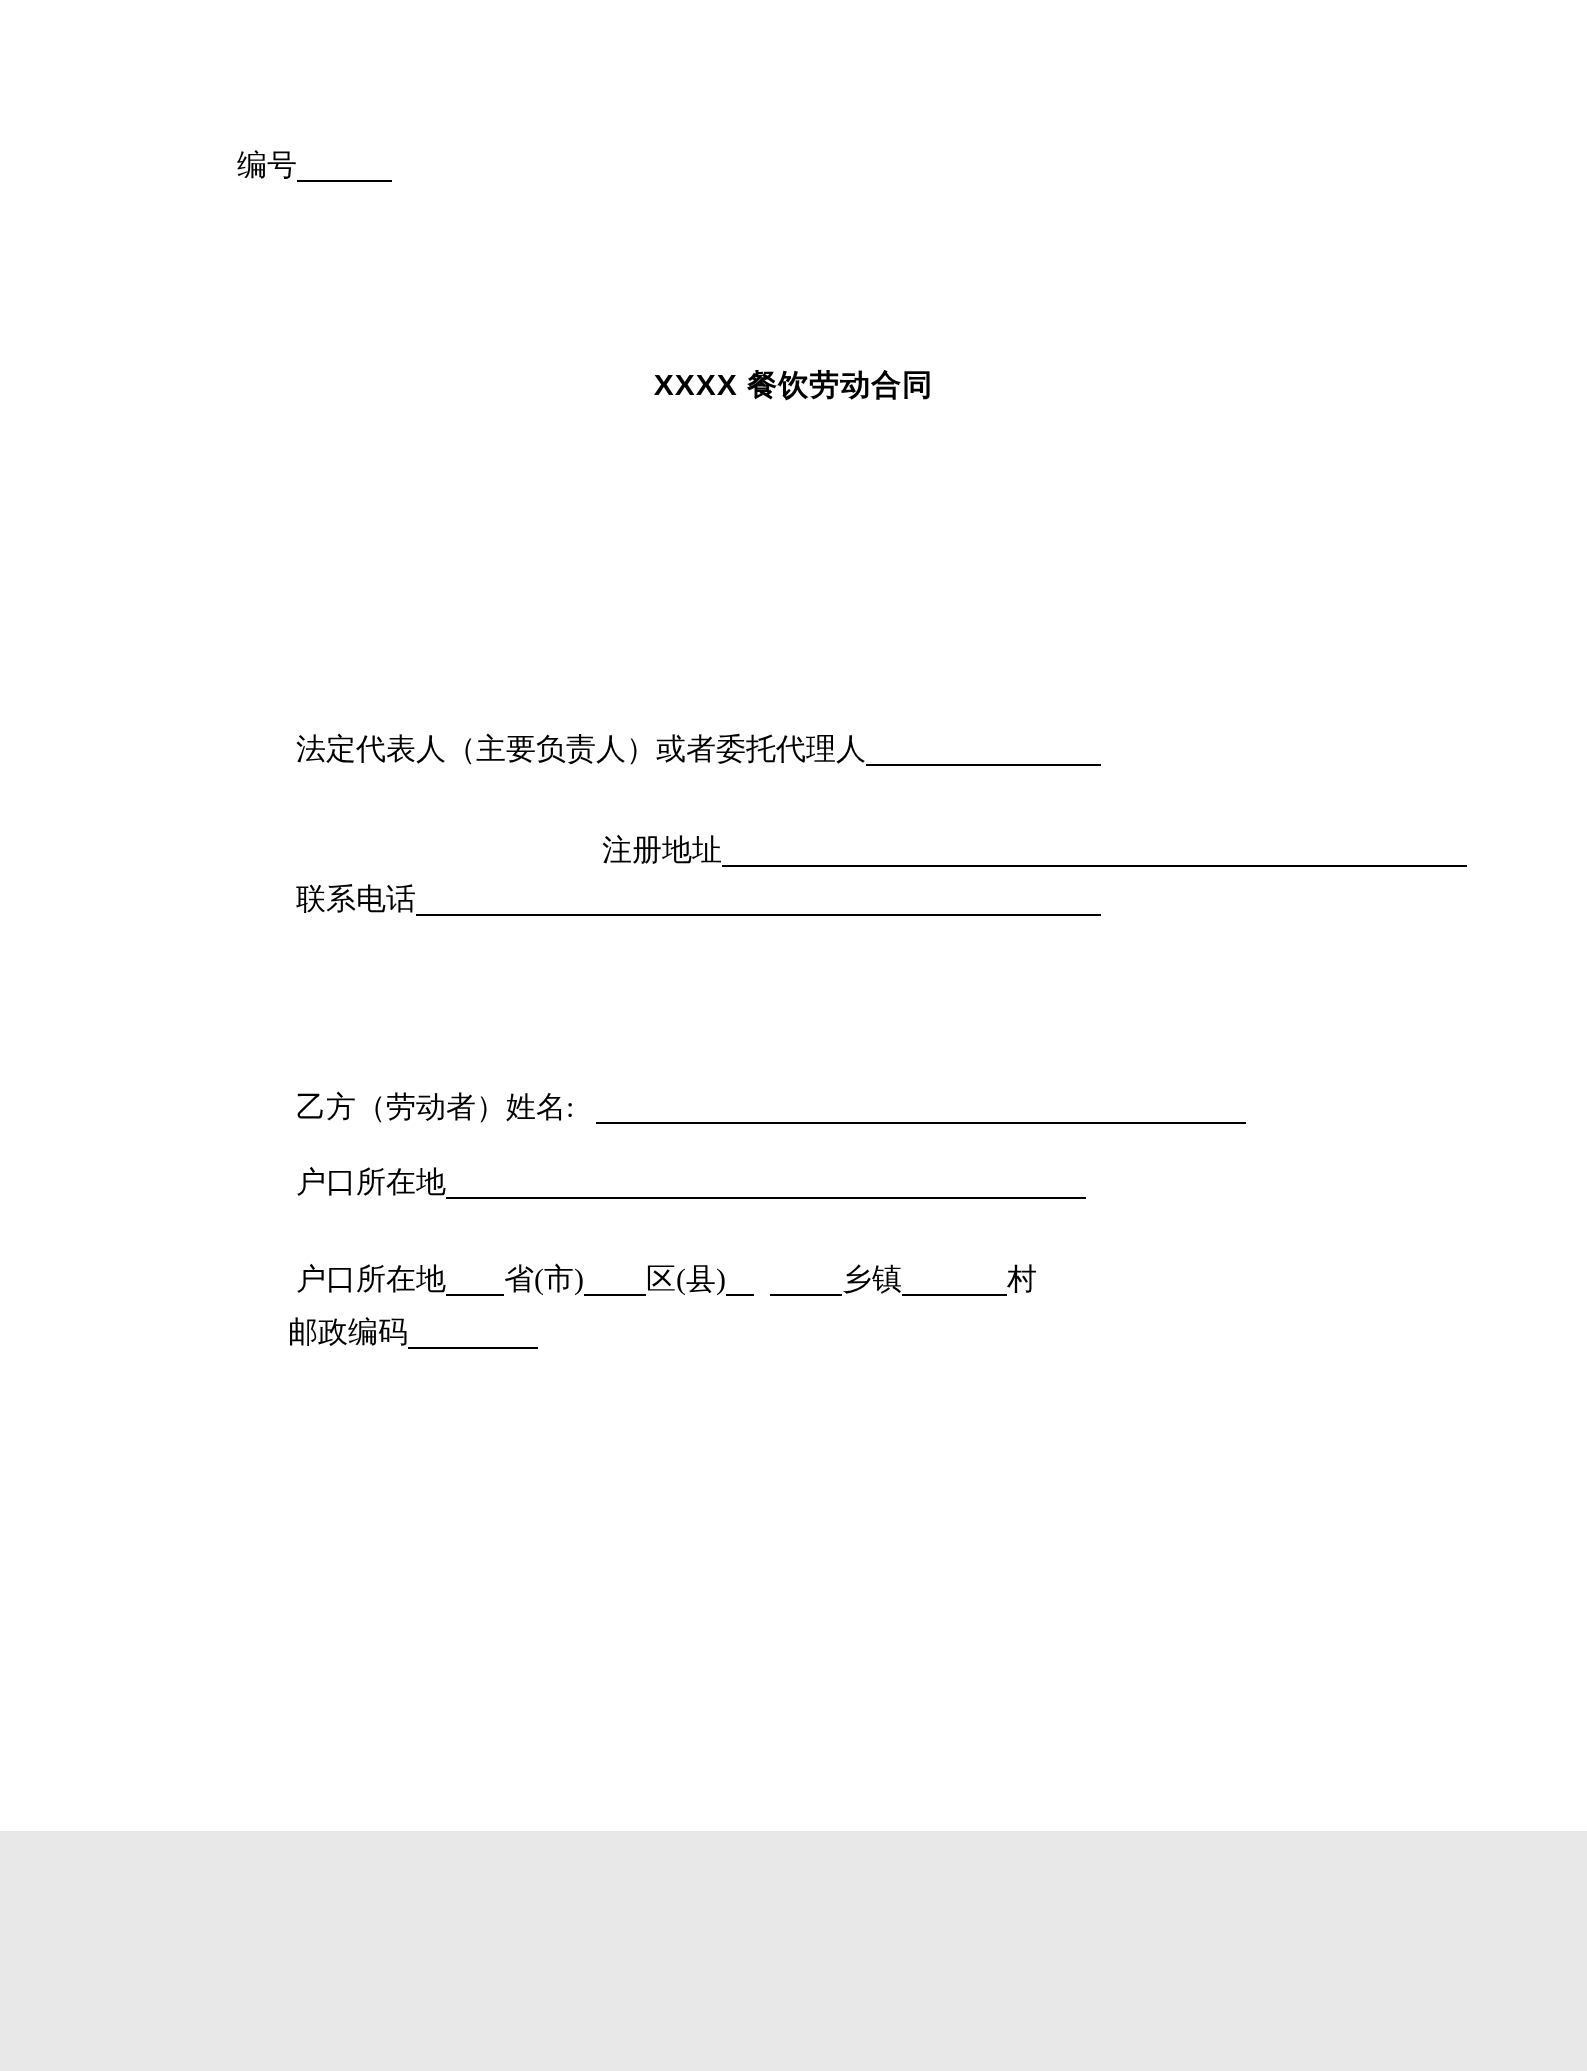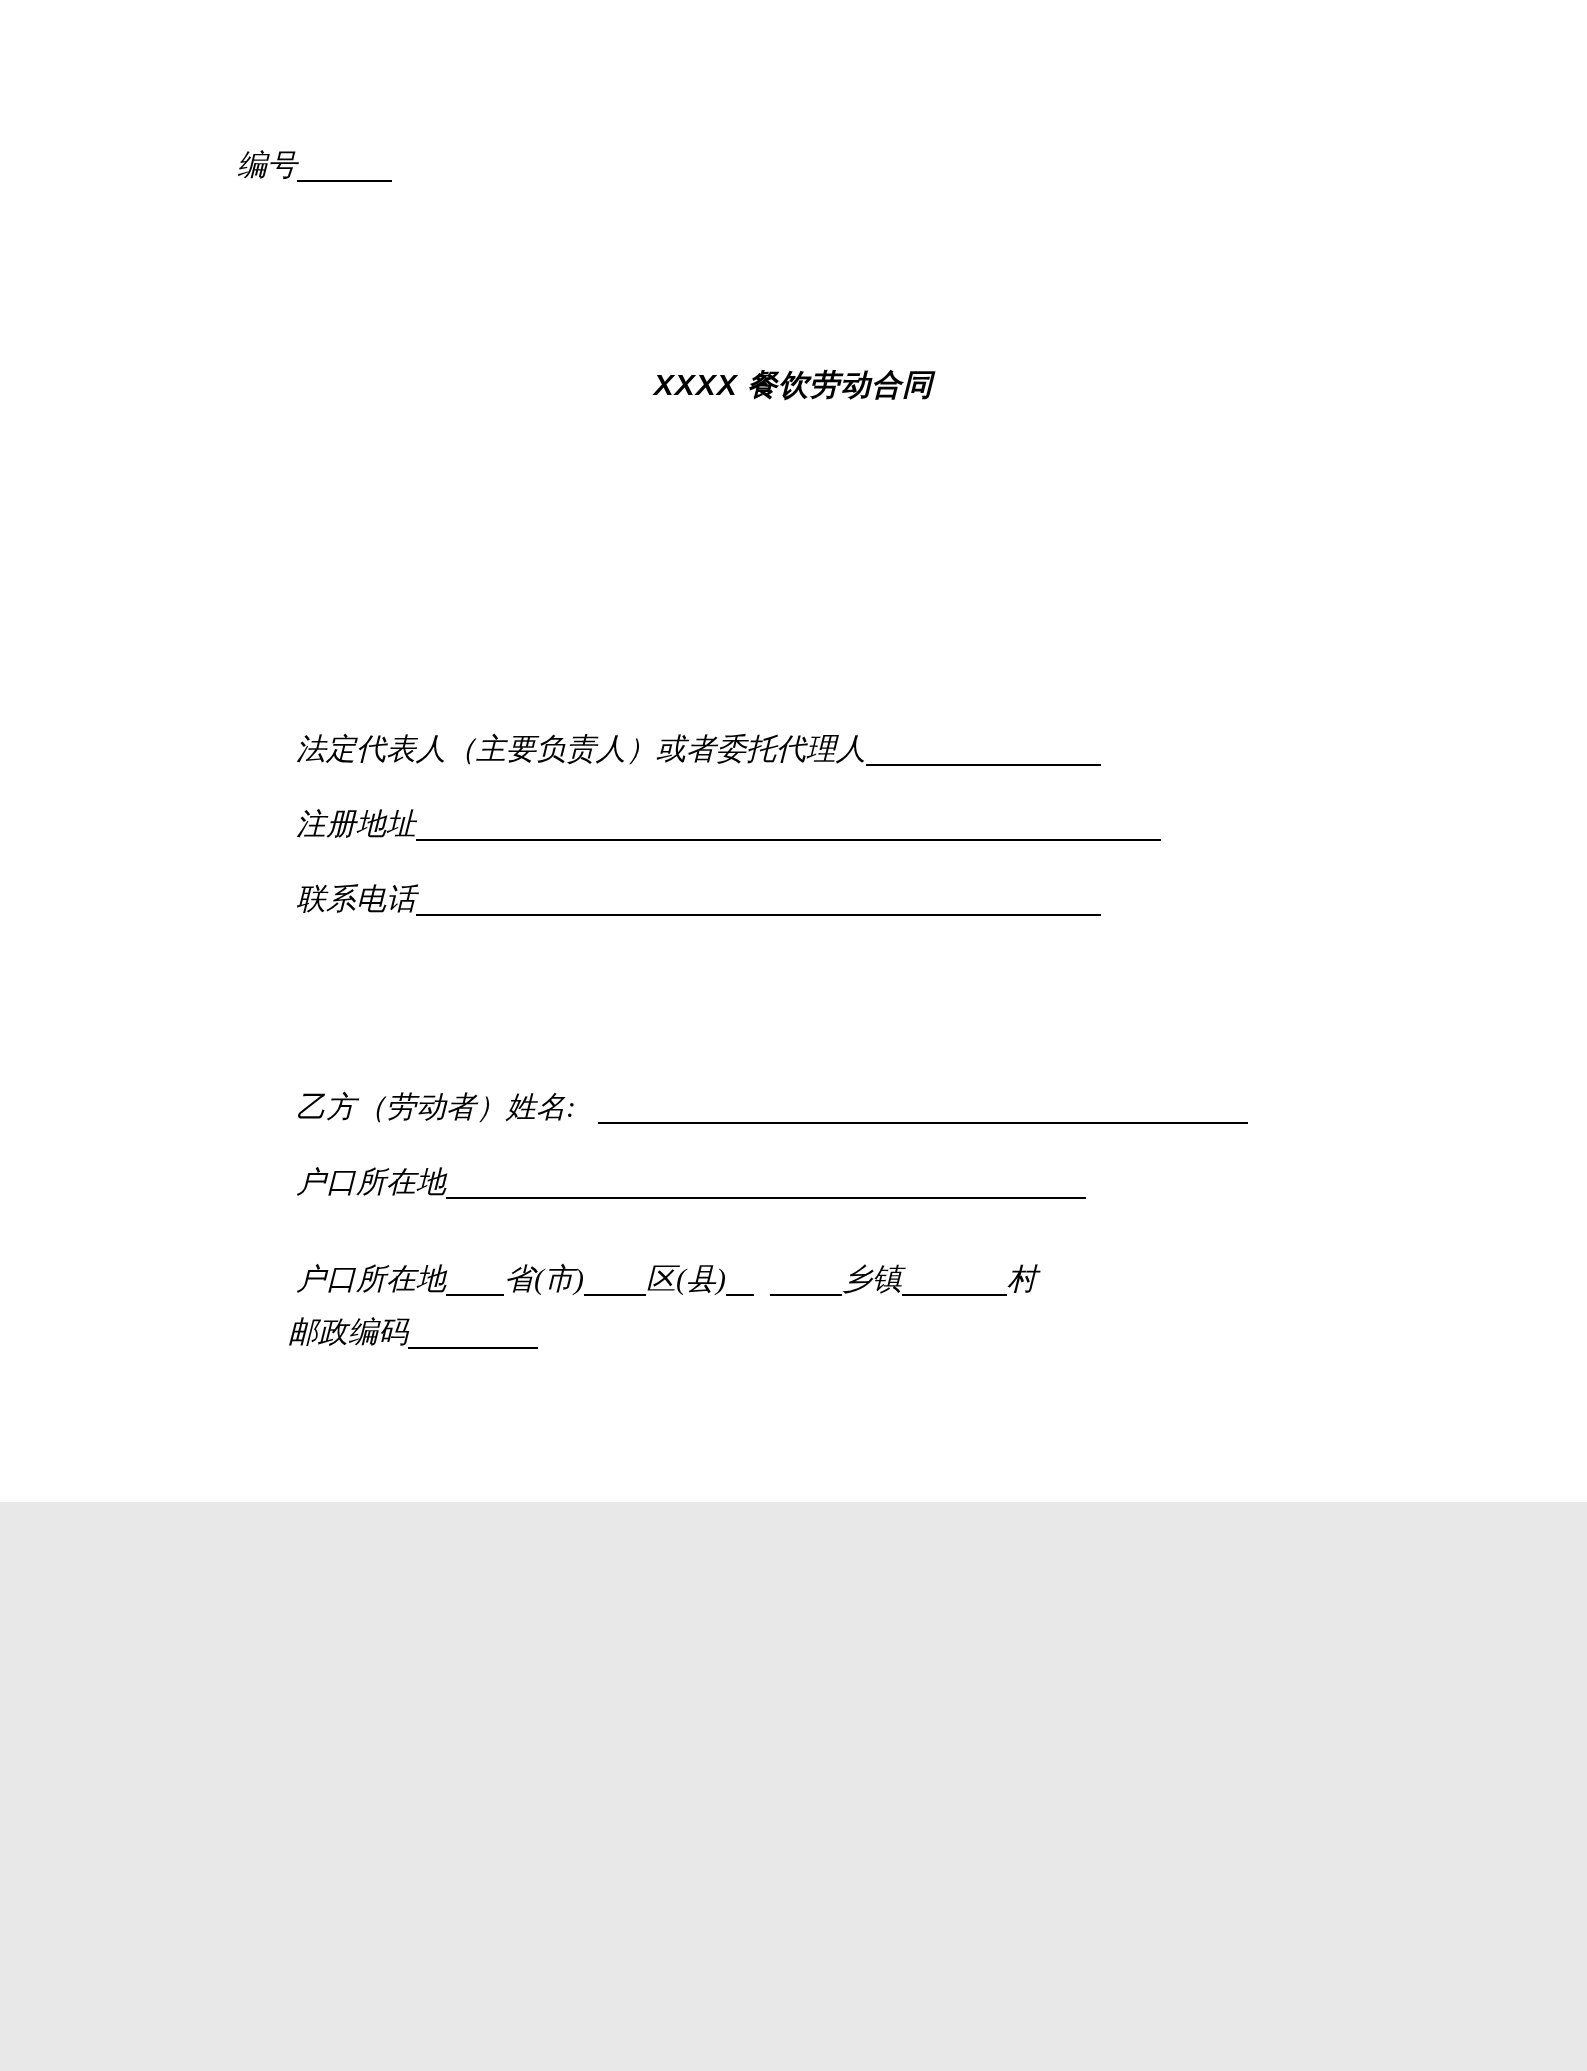--- a/index.html
+++ b/index.html
@@ -1,25 +1,24 @@
 <!DOCTYPE html>
 <html><head>
 <meta charset="utf-8">
 <style>
   html,body{margin:0;padding:0;background:#e8e8e8;}
   .page{
     position:relative;
-    width:1587px;height:1502px;
+    width:1587px;height:1831px;
     margin:0 auto;
     background:#ffffff;
     color:#000000;
     font-family:"Liberation Serif","DejaVu Serif",serif;
     font-size:30px;
     overflow:hidden;
-    font-style:italic;
   }
   .line{
     position:absolute;
     left:237px;
     right:120px;
     line-height:44px;
     white-space:nowrap;
   }
   .indent{padding-left:59px;}
   .indent-sm{padding-left:51px;}
@@ -60,21 +59,21 @@
     <span class="label">编号</span><span class="blank" style="width:95px;"></span>
   </div>
 
   <div class="doc-title">XXXX 餐饮劳动合同</div>
 
 
   <div class="line indent" style="top:727px;">
     <span class="label">法定代表人（主要负责人）或者委托代理人</span><span class="blank" style="width:235px;"></span>
   </div>
 
-  <div class="line indent" style="top:802px;">
+  <div class="line indent" style="top:828px;text-align:right;">
     <span class="label">注册地址</span><span class="blank" style="width:745px;"></span>
   </div>
 
   <div class="line indent" style="top:877px;">
     <span class="label">联系电话</span><span class="blank" style="width:685px;"></span>
   </div>
 
   <div class="line indent" style="top:1085px;">
     <span class="label">乙方（劳动者）姓名:</span><span class="blank gap-after-colon" style="width:650px;"></span>
   </div>

